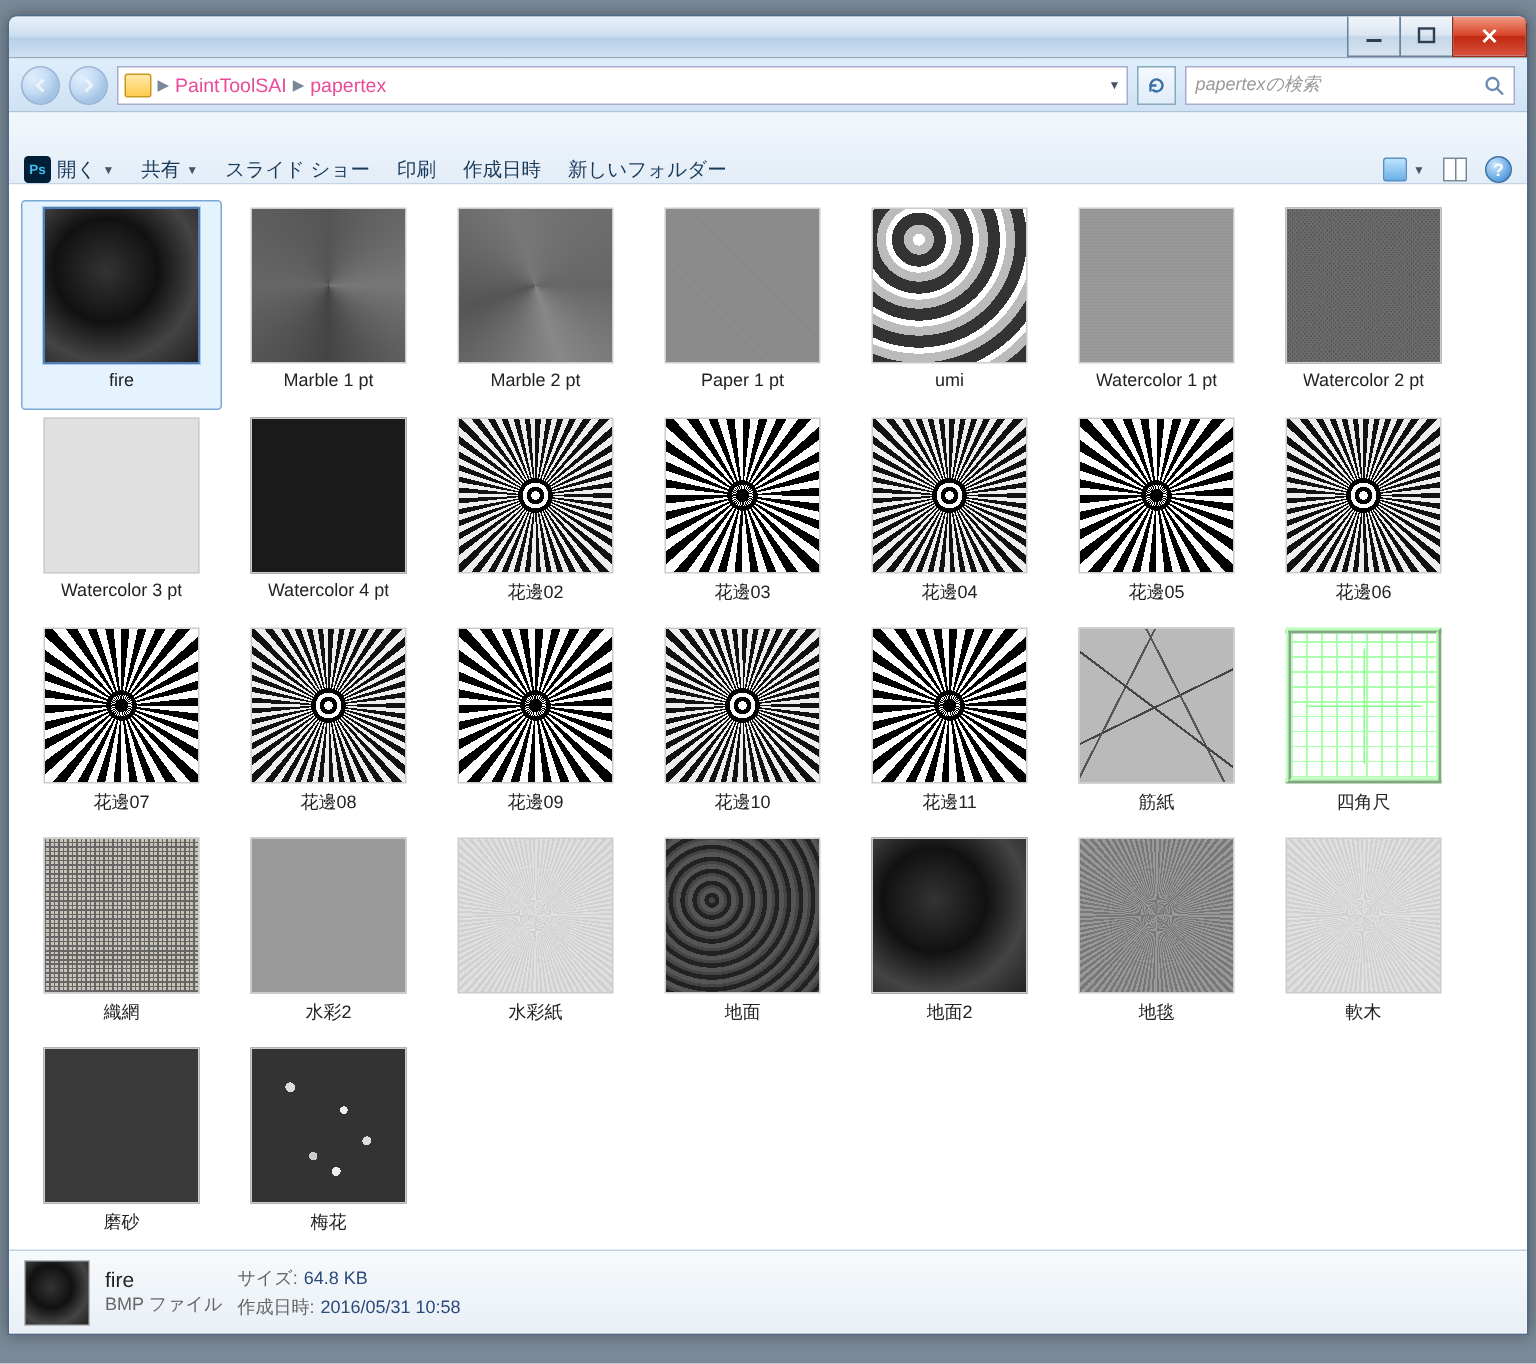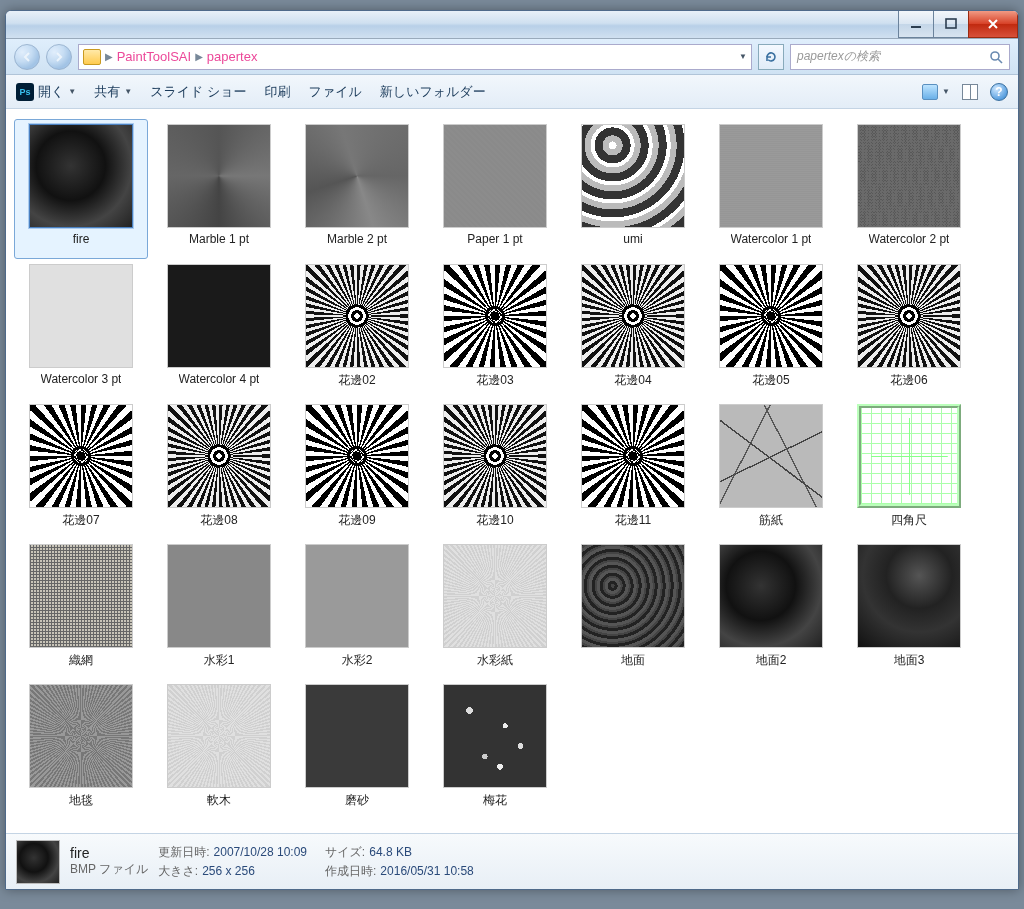--- a/index.html
+++ b/index.html
@@ -91,24 +91,24 @@
   }
   .searchbox{
     width:220px;height:26px;
     background:#fff;border:1px solid #aac;
     display:flex;align-items:center;padding:0 6px;
     gap:6px;color:#999;font-style:italic;
   }
   .searchbox svg{color:#6a8ab0}
   
   .toolbar{
-    height:34px;
+    height:48px;
     background:linear-gradient(#f2f7fc,#e3edf7);
     border-bottom:1px solid #c4d4e4;
-    display:flex;align-items:center;
+    display:flex;align-items:flex-end;
     padding:0 10px;gap:20px;
     font-size:13px;color:#1a3a5a;
   }
   .tb-left{display:flex;align-items:center;gap:18px}
   .tb-right{margin-left:auto;display:flex;align-items:center;gap:12px}
   .tb-item{display:flex;align-items:center;gap:4px;cursor:default}
   .ps-ico{
     width:18px;height:18px;background:#001e36;border-radius:3px;
     display:flex;align-items:center;justify-content:center;
     color:#39c0ee;font-size:9px;font-weight:bold;
@@ -328,21 +328,21 @@
         <span>共有</span>
         <span class="dd-arrow">▼</span>
       </div>
       <div class="tb-item">
         <span>スライド ショー</span>
       </div>
       <div class="tb-item">
         <span>印刷</span>
       </div>
       <div class="tb-item">
-        <span>ファイル</span>
+        <span>作成日時</span>
       </div>
       <div class="tb-item">
         <span>新しいフォルダー</span>
       </div>
     </div>
     <div class="tb-right">
       <div class="tb-item">
         <span class="view-ico"></span>
         <span class="dd-arrow">▼</span>
       </div>
@@ -439,42 +439,34 @@
         </div>
         <div class="item">
           <div class="thumb tx-geo"></div>
           <div class="fname">四角尺</div>
         </div>
         <div class="item">
           <div class="thumb tx-weave"></div>
           <div class="fname">織網</div>
         </div>
         <div class="item">
-          <div class="thumb tx-flat1"></div>
-          <div class="fname">水彩1</div>
-        </div>
-        <div class="item">
           <div class="thumb tx-flat2"></div>
           <div class="fname">水彩2</div>
         </div>
         <div class="item">
           <div class="thumb tx-noise-lt"></div>
           <div class="fname">水彩紙</div>
         </div>
         <div class="item">
           <div class="thumb tx-grainy"></div>
           <div class="fname">地面</div>
         </div>
         <div class="item">
           <div class="thumb tx-dark"></div>
           <div class="fname">地面2</div>
-        </div>
-        <div class="item">
-          <div class="thumb tx-dark2"></div>
-          <div class="fname">地面3</div>
         </div>
         <div class="item">
           <div class="thumb tx-noise"></div>
           <div class="fname">地毯</div>
         </div>
         <div class="item">
           <div class="thumb tx-noise-lt"></div>
           <div class="fname">軟木</div>
         </div>
         <div class="item">
@@ -489,23 +481,19 @@
   </div>
 
   <div class="details">
     <div class="det-thumb tx-dark"></div>
     <div>
       <div class="det-name">fire</div>
       <div class="det-type">BMP ファイル</div>
     </div>
     <div class="det-cols">
       <div class="det-col">
-        <div><span class="det-lbl">更新日時:</span><span class="det-val">2007/10/28 10:09</span></div>
-        <div><span class="det-lbl">大きさ:</span><span class="det-val">256 x 256</span></div>
-      </div>
-      <div class="det-col">
         <div><span class="det-lbl">サイズ:</span><span class="det-val">64.8 KB</span></div>
         <div><span class="det-lbl">作成日時:</span><span class="det-val">2016/05/31 10:58</span></div>
       </div>
     </div>
   </div>
 
 </div>
 
 </body></html>

